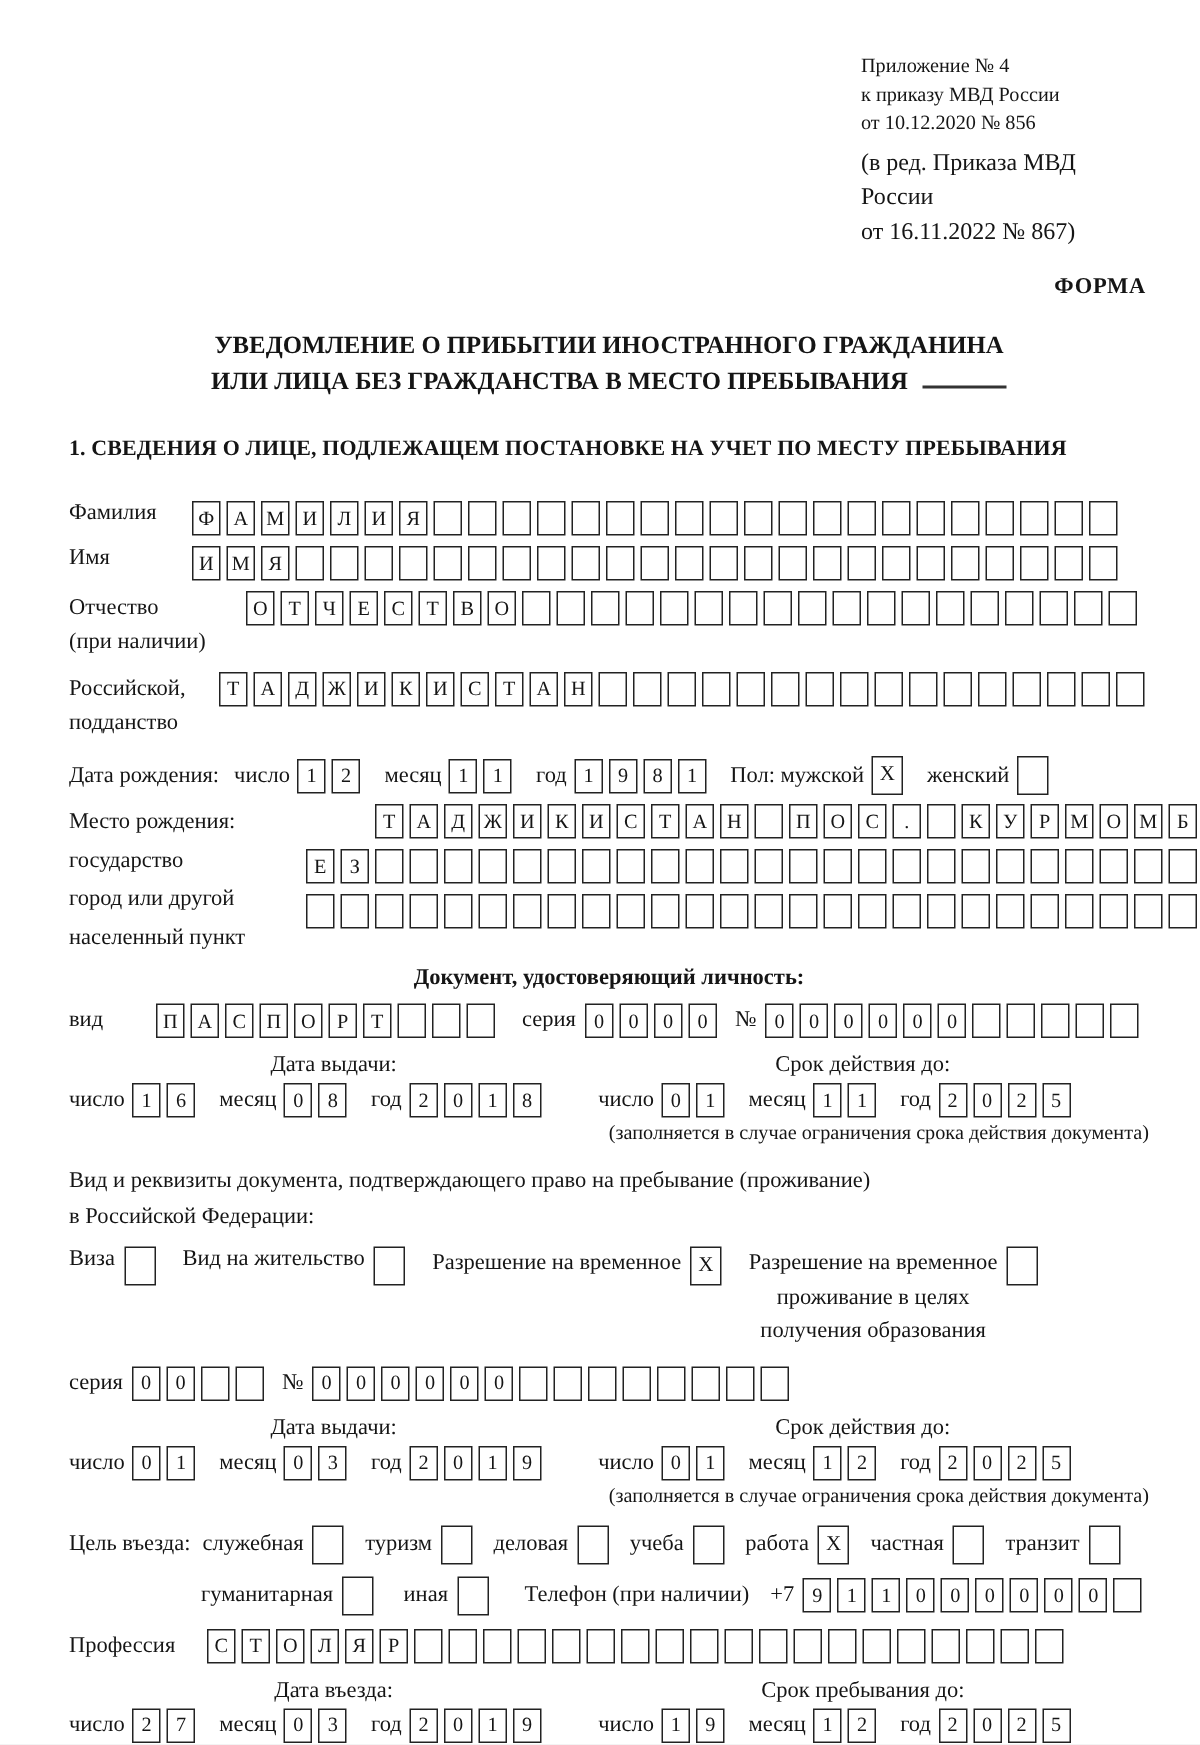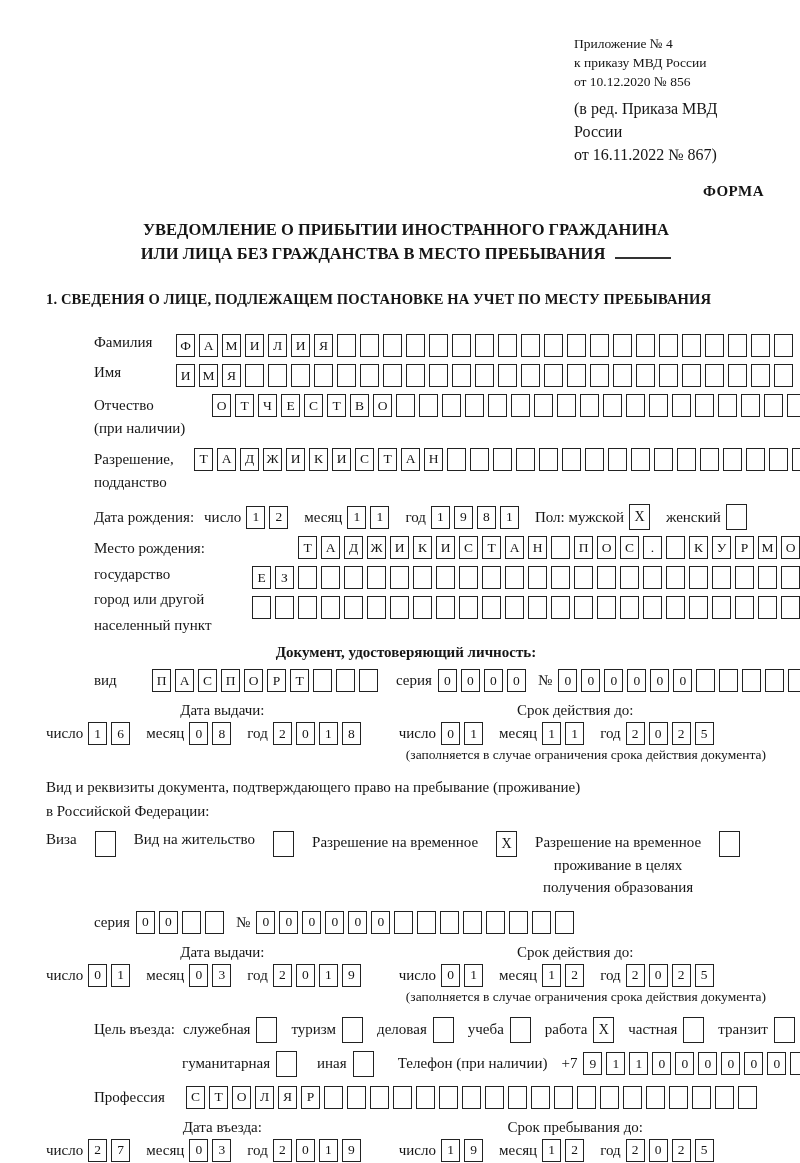--- a/index.html
+++ b/index.html
@@ -8,21 +8,21 @@
     font-family:"Liberation Serif","DejaVu Serif",serif;
     box-sizing:border-box;padding:34px 34px 0 46px;
     position:relative;overflow:hidden;margin:0 auto;
   }
   .appendix{margin-left:auto;width:192px;font-size:13.5px;line-height:1.42;}
   .edition{margin-top:7px;font-size:16px;}
   .forma{font-weight:bold;text-align:right;font-size:15px;margin:16px 2px 0 0;letter-spacing:.5px;}
   .title{font-weight:bold;text-align:center;font-size:16.5px;line-height:1.5;margin-top:18px;}
   .blank{display:inline-block;width:56px;border-bottom:2px solid #333;margin-left:10px;}
   .sec{font-weight:bold;font-size:14.6px;margin-top:24px;white-space:nowrap;letter-spacing:.1px;}
-  .row{display:flex;align-items:flex-start;margin-top:7px;font-size:15px;margin-left:48px;}
+  .row{display:flex;align-items:flex-start;margin-top:7px;font-size:15px;}
   .lbl{flex:0 0 auto;}
   .w78{width:82px;}
   .w112{width:118px;}
   .w96{width:100px;}
   .lbl2 div{line-height:1.55;}
   .cellrow{display:inline-flex;flex-wrap:nowrap;flex:0 0 auto;}
   .cell{
     display:inline-flex;align-items:center;justify-content:center;
     width:19px;height:23px;box-sizing:border-box;border:1.7px solid #222;
     margin-right:4px;font-size:13.5px;background:#fff;line-height:1;
@@ -36,21 +36,21 @@
   .dateline{display:flex;align-items:center;}
   .note{font-size:13.5px;margin-top:2px;}
   .note.right{text-align:right;}
   .bp{margin-top:6px;}
   .bp-labels div{line-height:1.7;}
   .bp-rows .cellrow{margin-bottom:7px;}
   .ml46{margin-left:46px;}
   .dochead{text-align:center;font-weight:bold;font-size:15px;margin-top:6px;}
   .intro{font-size:15px;line-height:1.6;margin-top:12px;}
   .optrow{display:flex;align-items:flex-start;margin-top:8px;font-size:15px;gap:14px;}
-  .opt{display:flex;align-items:flex-start;gap:18px;}
+  .opt{display:flex;align-items:flex-start;gap:6px;}
   .opt .ctr{text-align:center;line-height:1.5;}
   .gap6{margin-right:6px;}
   .pitem{display:inline-flex;align-items:center;margin-right:10px;}
   .pitem .plbl{margin-right:6px;}
   .indent{padding-left:88px;}
 </style>
 </head>
 <body>
 
 <div class="page">
@@ -170,21 +170,21 @@
         <span class="cell"></span>
         <span class="cell"></span>
         <span class="cell"></span>
         <span class="cell"></span>
         <span class="cell"></span>
       </span>
   </div>
 
   <div class="row">
     <span class="lbl w96 lbl2">
-      <div>Разрешение,</div>
+      <div>Российской,</div>
       <div>подданство</div>
     </span>
     <span class="cellrow">
         <span class="cell">Т</span>
         <span class="cell">А</span>
         <span class="cell">Д</span>
         <span class="cell">Ж</span>
         <span class="cell">И</span>
         <span class="cell">К</span>
         <span class="cell">И</span>

